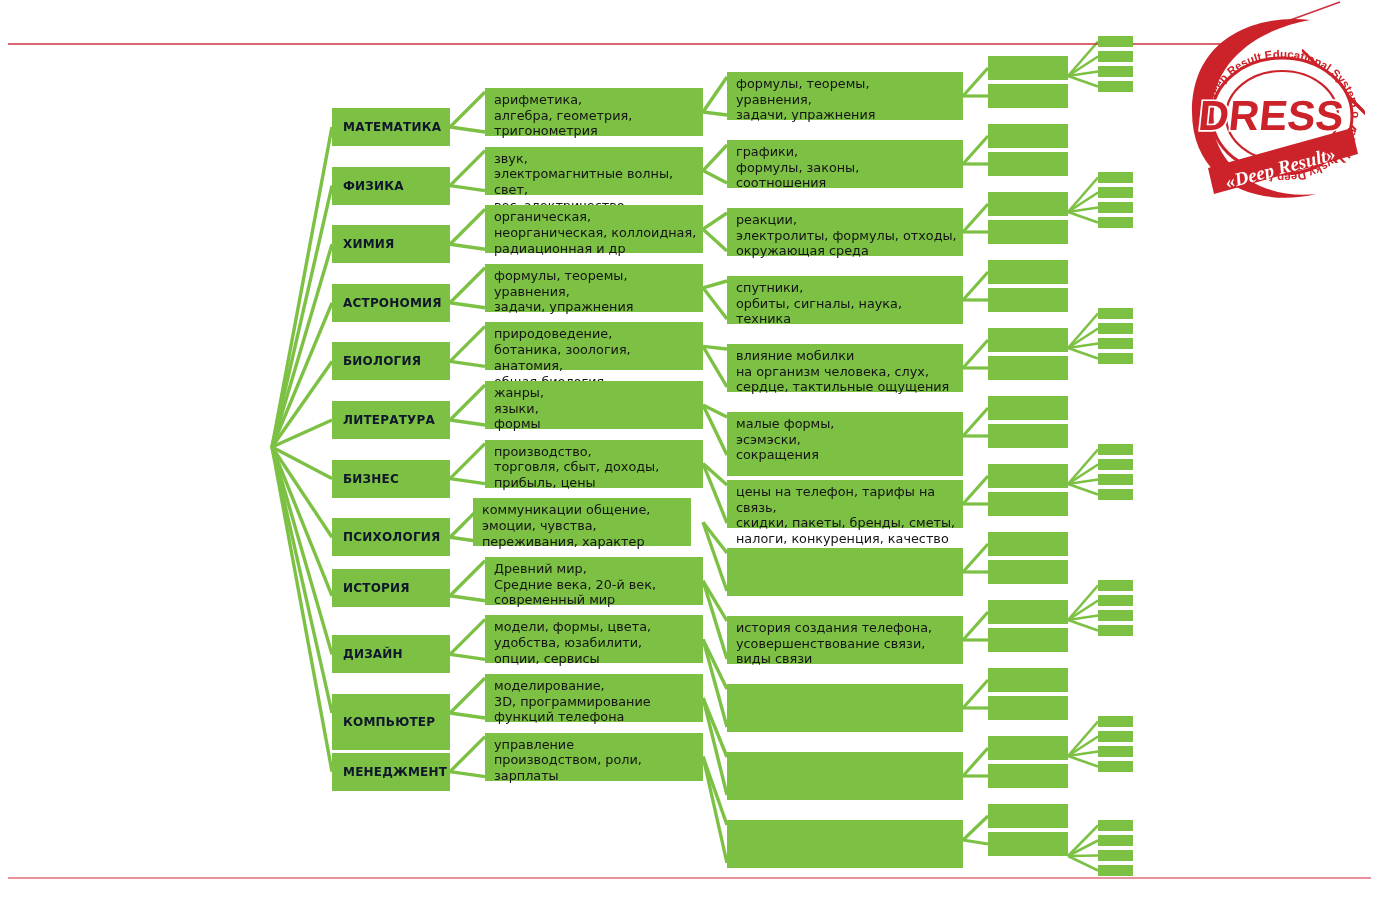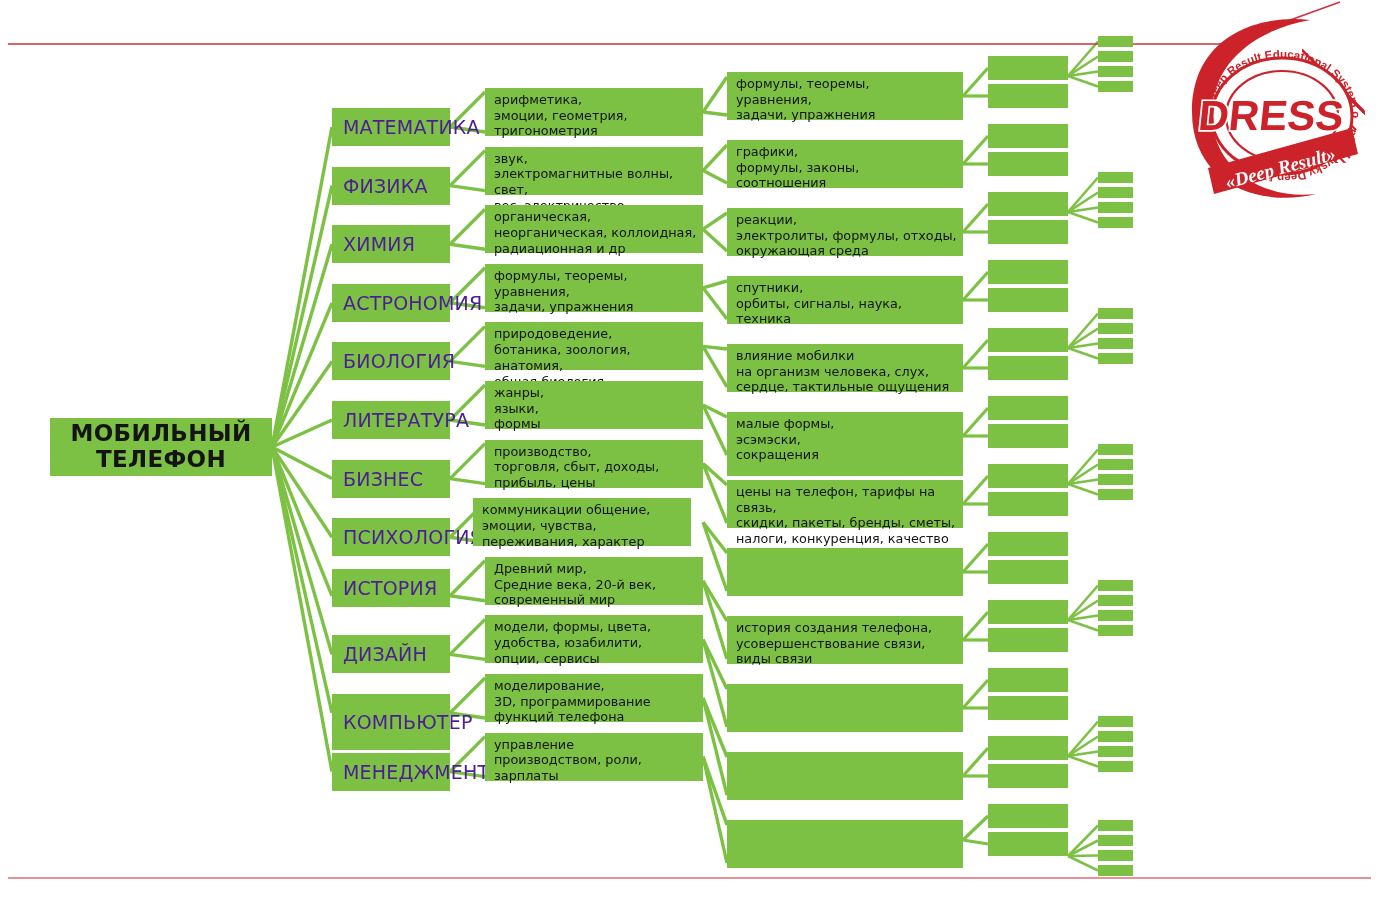--- a/index.html
+++ b/index.html
@@ -36,23 +36,23 @@
     color: #141414;
     font-weight: bold;
     font-size: 23px;
     line-height: 1.12;
     letter-spacing: 0.3px;
   }
   .cat-node {
     display: flex;
     align-items: center;
     padding-left: 11px;
-    color: #4c1d95;
-    font-weight: normal;
-    font-size: 19px;
+    color: #0f172a;
+    font-weight: bold;
+    font-size: 12px;
     letter-spacing: 0.2px;
   }
   .detail-node {
     padding: 4px 0 0 9px;
     color: #141414;
     font-size: 12.8px;
     line-height: 1.23;
     white-space: pre-line;
   }
   .leaf-node { background: #7cc144; }
@@ -202,27 +202,25 @@
       <line x1="1068" y1="756" x2="1098" y2="751.5" stroke="#7cc144" stroke-width="2.6"></line>
       <line x1="1068" y1="756" x2="1098" y2="766.5" stroke="#7cc144" stroke-width="2.6"></line>
       <line x1="1068" y1="856" x2="1098" y2="825.5" stroke="#7cc144" stroke-width="2.6"></line>
       <line x1="1068" y1="856" x2="1098" y2="840.5" stroke="#7cc144" stroke-width="2.6"></line>
       <line x1="1068" y1="856" x2="1098" y2="855.5" stroke="#7cc144" stroke-width="2.6"></line>
       <line x1="1068" y1="856" x2="1098" y2="870.5" stroke="#7cc144" stroke-width="2.6"></line>
     </svg>
 
   <div class="rule-bottom"></div>
 
-  <div class="node root-node" style="left:50px; top:418px; width:222px; height:58px;">МОБИЛЬНЫЙ
-ТЕЛЕФОН</div>
 
   <div id="nodes">
       <div class="node cat-node" style="left: 332px; top: 108px; width: 118px; height: 38px;">МАТЕМАТИКА</div>
       <div class="node detail-node" style="left: 485px; top: 88px; width: 218px; height: 48px;">арифметика,
-эмоции, геометрия,
+алгебра, геометрия,
 тригонометрия</div>
       <div class="node cat-node" style="left: 332px; top: 166.6px; width: 118px; height: 38px;">ФИЗИКА</div>
       <div class="node detail-node" style="left: 485px; top: 146.6px; width: 218px; height: 48px;">звук,
 электромагнитные волны, свет,
 вес, электричество</div>
       <div class="node cat-node" style="left: 332px; top: 225.2px; width: 118px; height: 38px;">ХИМИЯ</div>
       <div class="node detail-node" style="left: 485px; top: 205.2px; width: 218px; height: 48px;">органическая,
 неорганическая, коллоидная,
 радиационная и др</div>
       <div class="node cat-node" style="left: 332px; top: 283.8px; width: 118px; height: 38px;">АСТРОНОМИЯ</div>

